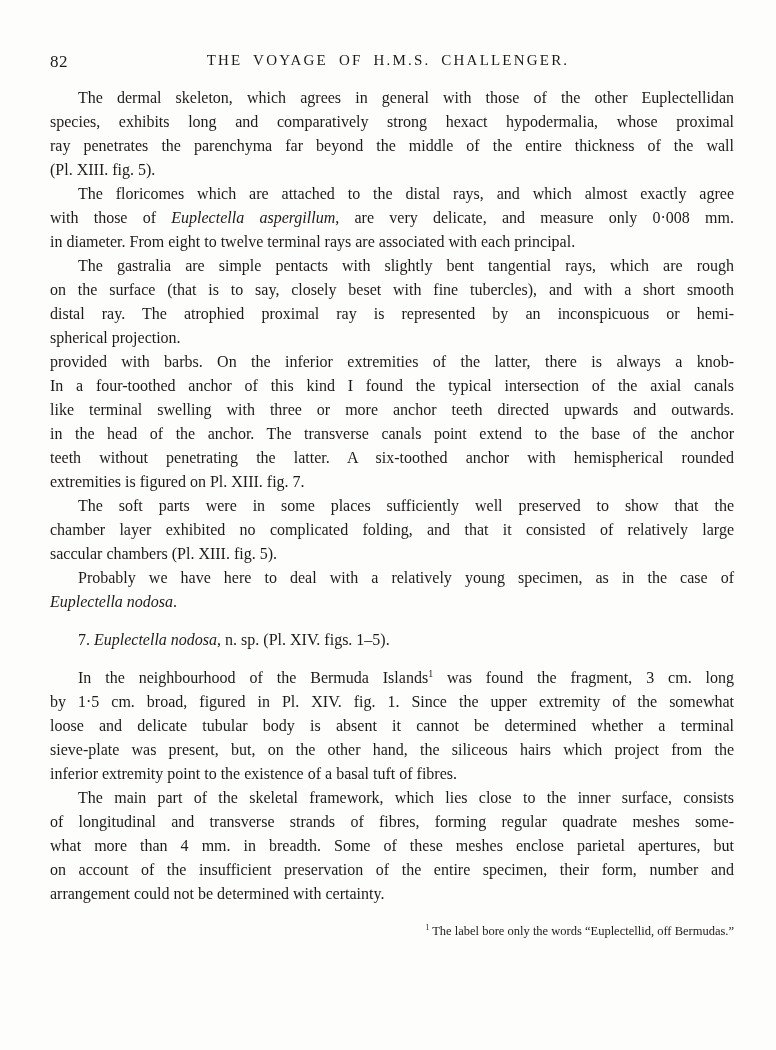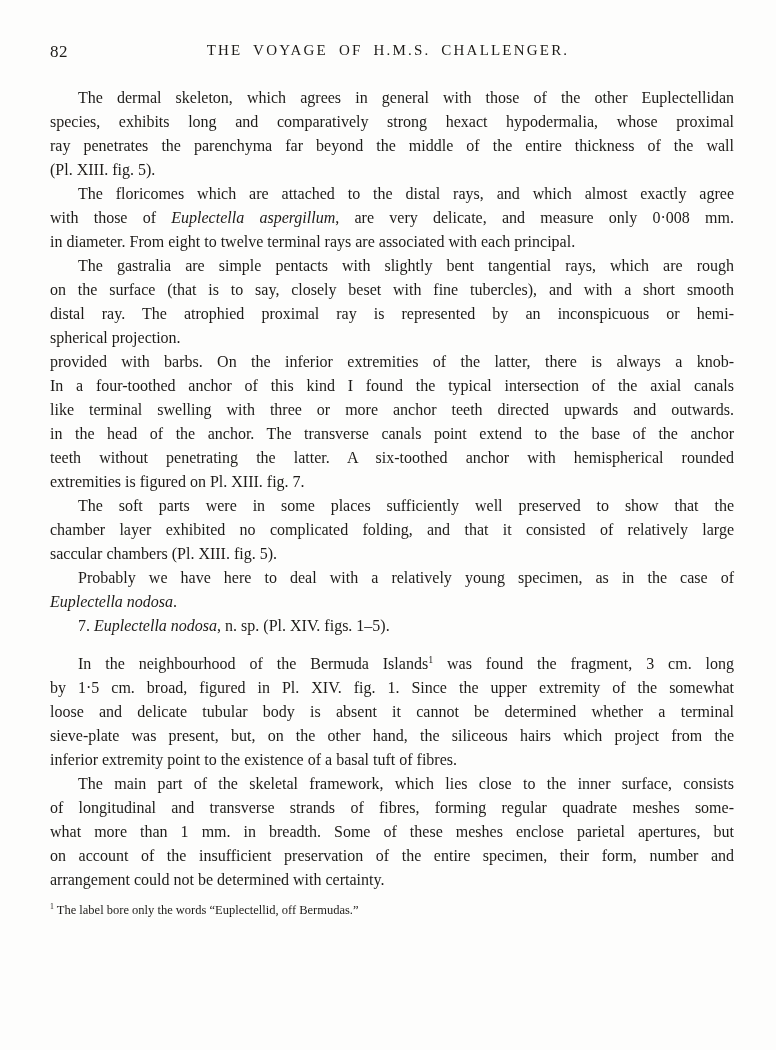--- a/index.html
+++ b/index.html
@@ -7,21 +7,21 @@
     position: relative;
     width: 776px;
     height: 1050px;
     background: #fdfdfc;
     color: #1d1b18;
     font-family: "Liberation Serif", "DejaVu Serif", serif;
     overflow: hidden;
   }
   .header-row {
     position: absolute;
-    top: 42px;
+    top: 52px;
     left: 0;
     right: 0;
     height: 22px;
   }
   .page-num {
     position: absolute;
     left: 50px;
     top: 0;
     font-size: 17px;
     letter-spacing: 0.5px;
@@ -40,31 +40,31 @@
     font-size: 16px;
     line-height: 24px;
   }
   .block { margin: 0; }
   .line {
     text-align: justify;
     text-align-last: justify;
   }
   .line.last { text-align-last: auto; }
   .line.indent { text-indent: 28px; }
-  .heading { margin: 0 0 14px 0; padding-left: 28px; }
+  .heading { margin: 14px 0 14px 0; padding-left: 28px; }
   .heading .line { text-align: left; text-align-last: auto; }
   .it { font-style: italic; }
   sup {
     font-size: 0.62em;
     vertical-align: super;
     line-height: 0;
   }
   .footnote {
-    margin-top: 10px;
-    text-align: left;
+    margin-top: 17px;
+    text-align: right;
     font-size: 12.5px;
     line-height: 17px;
   }
 </style>
 </head>
 <body>
 
 <div class="page">
   <div class="header-row">
     <span class="page-num">82</span>
@@ -112,19 +112,19 @@
       <div class="block para">
         <div class="line indent"><span>In the neighbourhood of the Bermuda Islands</span><sup>1</sup><span> was found the fragment, 3 cm. long</span></div>
         <div class="line"><span>by 1·5 cm. broad, figured in Pl. XIV. fig. 1.  Since the upper extremity of the somewhat</span></div>
         <div class="line"><span>loose and delicate tubular body is absent it cannot be determined whether a terminal</span></div>
         <div class="line"><span>sieve-plate was present, but, on the other hand, the siliceous hairs which project from the</span></div>
         <div class="line last"><span>inferior extremity point to the existence of a basal tuft of fibres.</span></div>
       </div>
       <div class="block para">
         <div class="line indent"><span>The main part of the skeletal framework, which lies close to the inner surface, consists</span></div>
         <div class="line"><span>of longitudinal and transverse strands of fibres, forming regular quadrate meshes some-</span></div>
-        <div class="line"><span>what more than 1 mm. in breadth.  Some of these meshes enclose parietal apertures, but</span></div>
+        <div class="line"><span>what more than 4 mm. in breadth.  Some of these meshes enclose parietal apertures, but</span></div>
         <div class="line"><span>on account of the insufficient preservation of the entire specimen, their form, number and</span></div>
         <div class="line last"><span>arrangement could not be determined with certainty.</span></div>
       </div>
       <div class="footnote"><sup>1</sup><span> The label bore only the words “Euplectellid, off Bermudas.”</span></div>
     </div>
 </div>
 
 </body></html>

